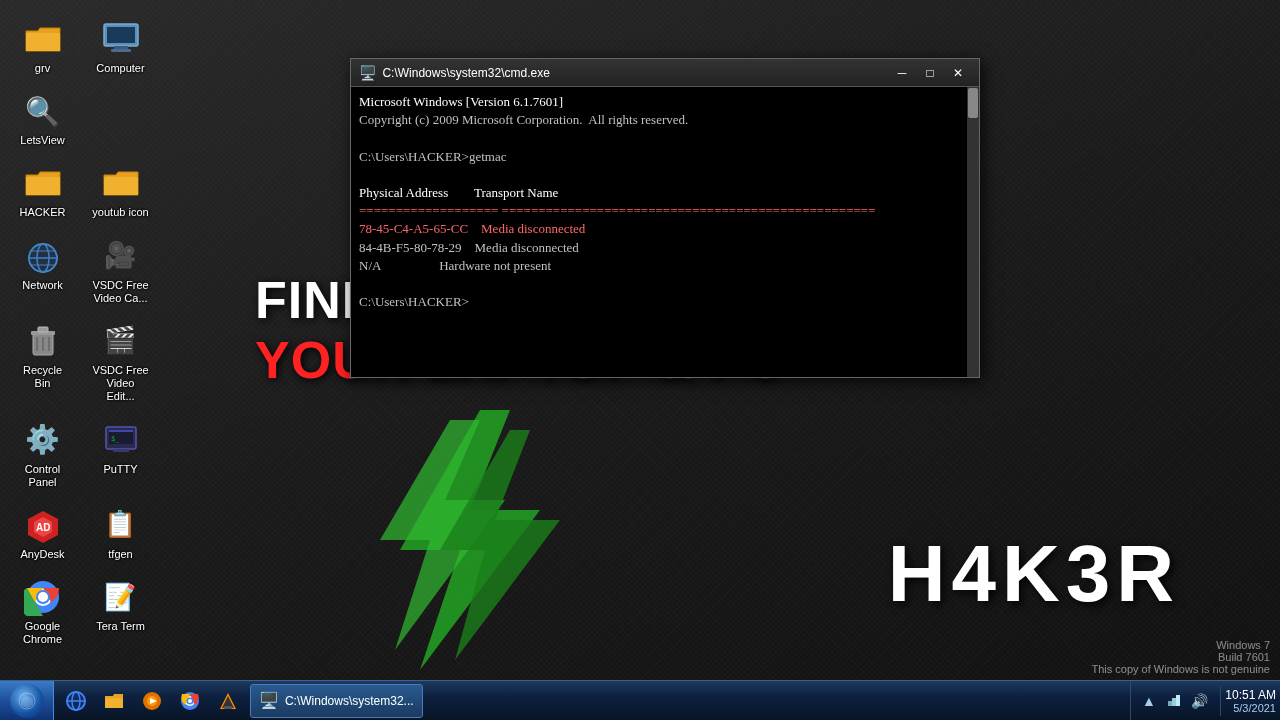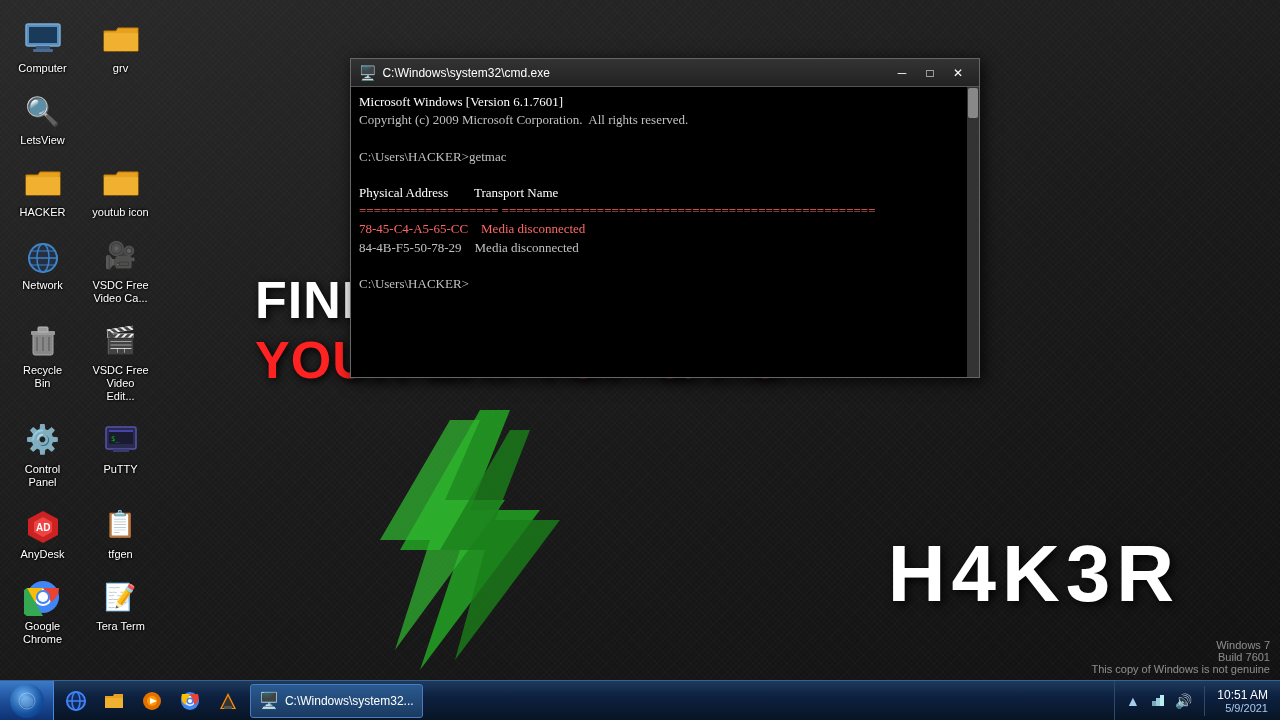--- a/index.html
+++ b/index.html
@@ -245,21 +245,21 @@
     }
 
     .tray-icon {
       font-size: 14px;
       cursor: pointer;
       padding: 2px 3px;
       color: #aaccee;
     }
 
     .clock-area {
-      padding: 2px 12px;
+      padding: 2px 4px;
       text-align: right;
       border-left: 1px solid #2a4a70;
     }
 
     .clock-time {
       color: white;
       font-size: 12px;
     }
 
     .clock-date {
@@ -288,38 +288,38 @@
 </head>
 <body>
 
 <div class="desktop">
 
   <div class="desktop-icons">
     <div class="icon-grid">
 
       <div class="desktop-icon">
         <div class="icon-img">
+          <svg width="38" height="32" viewBox="0 0 38 32">
+            <path d="M2 8 L14 8 L16 5 L36 5 L36 28 L2 28 Z" fill="#e8a020" stroke="#c88000" stroke-width="1"></path>
+            <rect x="2" y="10" width="34" height="18" rx="1" fill="#f0b030"></rect>
+          </svg>
+        </div>
+        <span class="icon-label">grv</span>
+      </div>
+
+      <div class="desktop-icon">
+        <div class="icon-img">
           <svg width="38" height="34" viewBox="0 0 38 34">
             <rect x="2" y="2" width="34" height="22" rx="2" fill="#5a8fbf" stroke="#7aaad0" stroke-width="1.5"></rect>
             <rect x="5" y="5" width="28" height="16" fill="#1a3a5a"></rect>
             <rect x="12" y="24" width="14" height="3" fill="#3a5a80"></rect>
             <rect x="9" y="27" width="20" height="3" rx="1" fill="#4a6a90"></rect>
           </svg>
         </div>
         <span class="icon-label">Computer</span>
-      </div>
-
-      <div class="desktop-icon">
-        <div class="icon-img">
-          <svg width="38" height="32" viewBox="0 0 38 32">
-            <path d="M2 8 L14 8 L16 5 L36 5 L36 28 L2 28 Z" fill="#e8a020" stroke="#c88000" stroke-width="1"></path>
-            <rect x="2" y="10" width="34" height="18" rx="1" fill="#f0b030"></rect>
-          </svg>
-        </div>
-        <span class="icon-label">grv</span>
       </div>
 
       <div class="desktop-icon">
         <div class="icon-img" style="font-size:28px">🔍</div>
         <span class="icon-label">LetsView</span>
       </div>
 
       <div style="width:65px"></div>
 
       <div class="desktop-icon">
@@ -464,21 +464,22 @@
     </div>
     <div class="cmd-body">
       <div class="cmd-line cmd-white">Microsoft Windows [Version 6.1.7601]</div>
       <div class="cmd-line">Copyright (c) 2009 Microsoft Corporation.  All rights reserved.</div>
       <div class="cmd-line">&nbsp;</div>
       <div class="cmd-line">C:\Users\HACKER&gt;getmac</div>
       <div class="cmd-line">&nbsp;</div>
       <div class="cmd-line cmd-white">Physical Address        Transport Name</div>
       <div class="cmd-line cmd-red">=================== ===================================================</div>
       <div class="cmd-line cmd-red">78-45-C4-A5-65-CC    Media disconnected</div>
-      <div class="cmd-line">84-4B-F5-50-78-29    Media disconnected</div>
+      <div class="cmd-line">84-4B-F5-80-78-29    Media disconnected</div>
+      <div class="cmd-line">N/A                  Hardware not present</div>
       <div class="cmd-line">&nbsp;</div>
       <div class="cmd-line">C:\Users\HACKER&gt;</div>
       <div class="cmd-scrollbar">
         <div class="cmd-scroll-thumb"></div>
       </div>
     </div>
   </div>
 
   <div class="win-version">
     <div style="color:rgba(255,255,255,0.5); font-size:11px;">Windows 7</div>
@@ -556,17 +557,17 @@
           <rect x="2" y="10" width="4" height="5" fill="#7ab"></rect>
           <rect x="6" y="7" width="4" height="8" fill="#9cd"></rect>
           <rect x="10" y="4" width="4" height="11" fill="#bee"></rect>
         </svg>
       </div>
       <div class="tray-icon">🔊</div>
     </div>
 
     <div class="clock-area">
       <div class="clock-time">10:51 AM</div>
-      <div class="clock-date">5/9/2021</div>
+      <div class="clock-date">5/3/2021</div>
     </div>
   </div>
 
 </div>
 
 </body></html>

